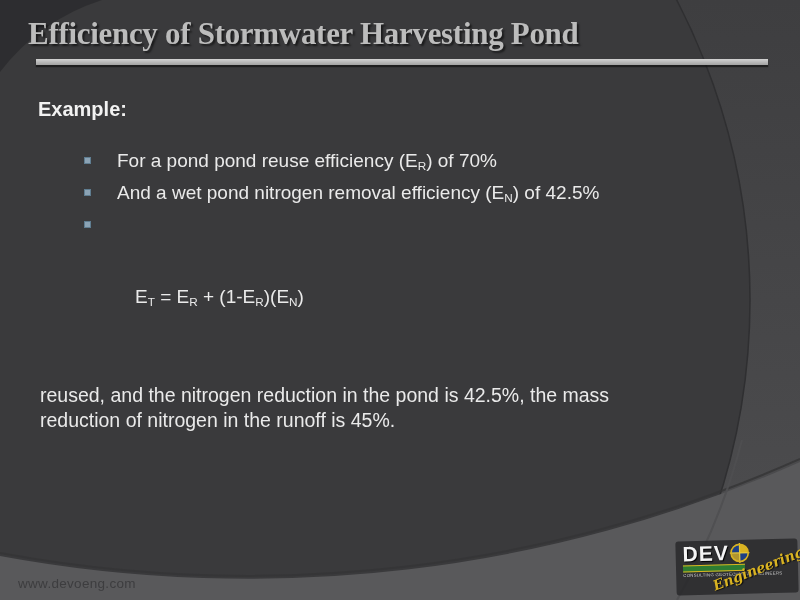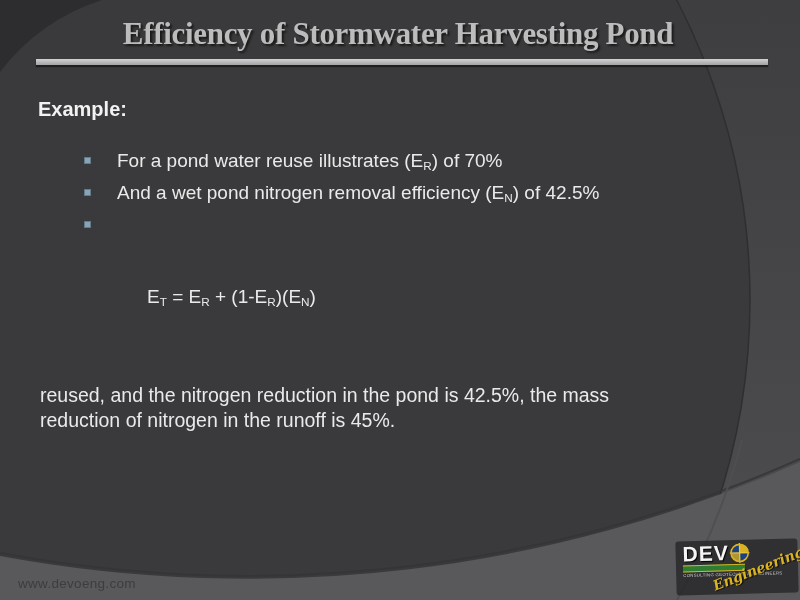--- a/index.html
+++ b/index.html
@@ -11,41 +11,41 @@
                 inset 2px 0 0 rgba(120,120,122,.35),
                 inset 0 -2px 0 rgba(55,55,57,.6);
   }
   .bg{position:absolute;left:0;top:0;}
   .layer{position:absolute;}
   
   .title{
     left:28px;top:16px;width:740px;
     font-family:"Liberation Serif",serif;font-weight:bold;
     font-size:31px;letter-spacing:-0.3px;color:var(--title-text,#bcbcbc);
-    text-shadow:2px 2px 2px rgba(0,0,0,.55);white-space:nowrap;text-align:center;
+    text-shadow:2px 2px 2px rgba(0,0,0,.55);white-space:nowrap;
   }
   .title-underline{
     left:36px;top:59px;width:732px;height:6px;
     background:linear-gradient(180deg,#d2d2d2,#a2a2a2);
     box-shadow:0 2px 1px rgba(15,15,15,.65);
   }
   .example-heading{
     left:38px;top:88px;font-size:20px;font-weight:bold;color:#f2f2f2;margin-top:10px;
   }
   
   .bullets{left:84px;top:150px;width:660px;}
   .bullet-row{display:flex;align-items:flex-start;height:32px;}
   .bullet-marker{
     flex:0 0 auto;width:7px;height:7px;margin:7px 26px 0 0;
     background:var(--bullet-marker,#8ba3b5);
     border:1px solid #5f7d91;box-sizing:border-box;
   }
   .bullet-text{font-size:19px;color:var(--body-text,#eaeaea);white-space:nowrap;}
   
-  .formulas{left:135px;top:286px;font-size:19px;color:var(--body-text,#eaeaea);margin-left:12px;}
+  .formulas{left:135px;top:286px;font-size:19px;color:var(--body-text,#eaeaea);}
   .formula-line{height:26px;white-space:nowrap;}
   sub{font-size:0.62em;position:relative;top:0.25em;vertical-align:baseline;line-height:0;}
   
   .paragraph{left:40px;top:384px;font-size:19.5px;color:var(--body-text,#eaeaea);}
   .paragraph div{height:25px;white-space:nowrap;}
   
   .footer-url{left:18px;top:576px;font-size:13.5px;color:#3d3d3f;letter-spacing:.3px;}
   
   .logo{
     left:676px;top:540px;width:122px;height:54px;
@@ -96,21 +96,21 @@
   </svg>
 
   <div class="layer title">Efficiency of Stormwater Harvesting Pond</div>
   <div class="layer title-underline"></div>
 
   <div class="layer example-heading">Example:</div>
 
   <div class="layer bullets">
     <div class="bullet-row">
       <span class="bullet-marker"></span>
-      <span class="bullet-text"><span>For a pond water reuse illustrates (E</span><sub>R</sub><span>) of 70%</span></span>
+      <span class="bullet-text"><span>For a pond pond reuse efficiency (E</span><sub>R</sub><span>) of 70%</span></span>
     </div>
     <div class="bullet-row">
       <span class="bullet-marker"></span>
       <span class="bullet-text"><span>And a wet pond nitrogen removal efficiency (E</span><sub>N</sub><span>) of 42.5%</span></span>
     </div>
     <div class="bullet-row">
       <span class="bullet-marker"></span>
     </div>
   </div>
 

